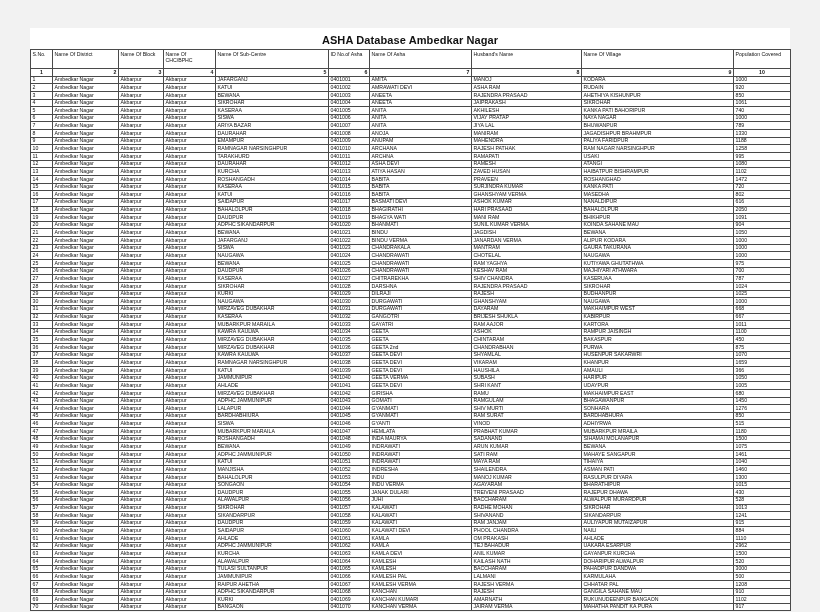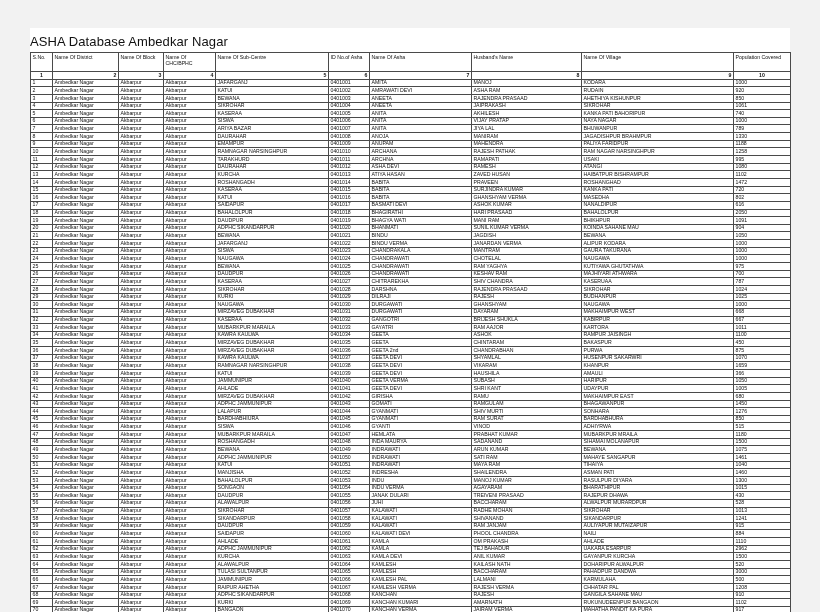--- a/index.html
+++ b/index.html
@@ -19,22 +19,23 @@
   }
   #sheet {
     position: absolute;
     left: 30px;
     top: 28px;
     width: 760px;
     background: #ffffff;
     padding: 5px 0 0 0;
   }
   #doc-title {
-    font-size: 13px;
-    font-weight: normal;
+    font-size: 11px;
+    font-weight: bold;
+    text-align: center;
     color: #111;
     letter-spacing: 0.1px;
     padding: 1px 0 3px 0;
   }
   table.grid {
     border-collapse: collapse;
     table-layout: fixed;
     width: 760px;
     margin: 0;
     background: #fff;

